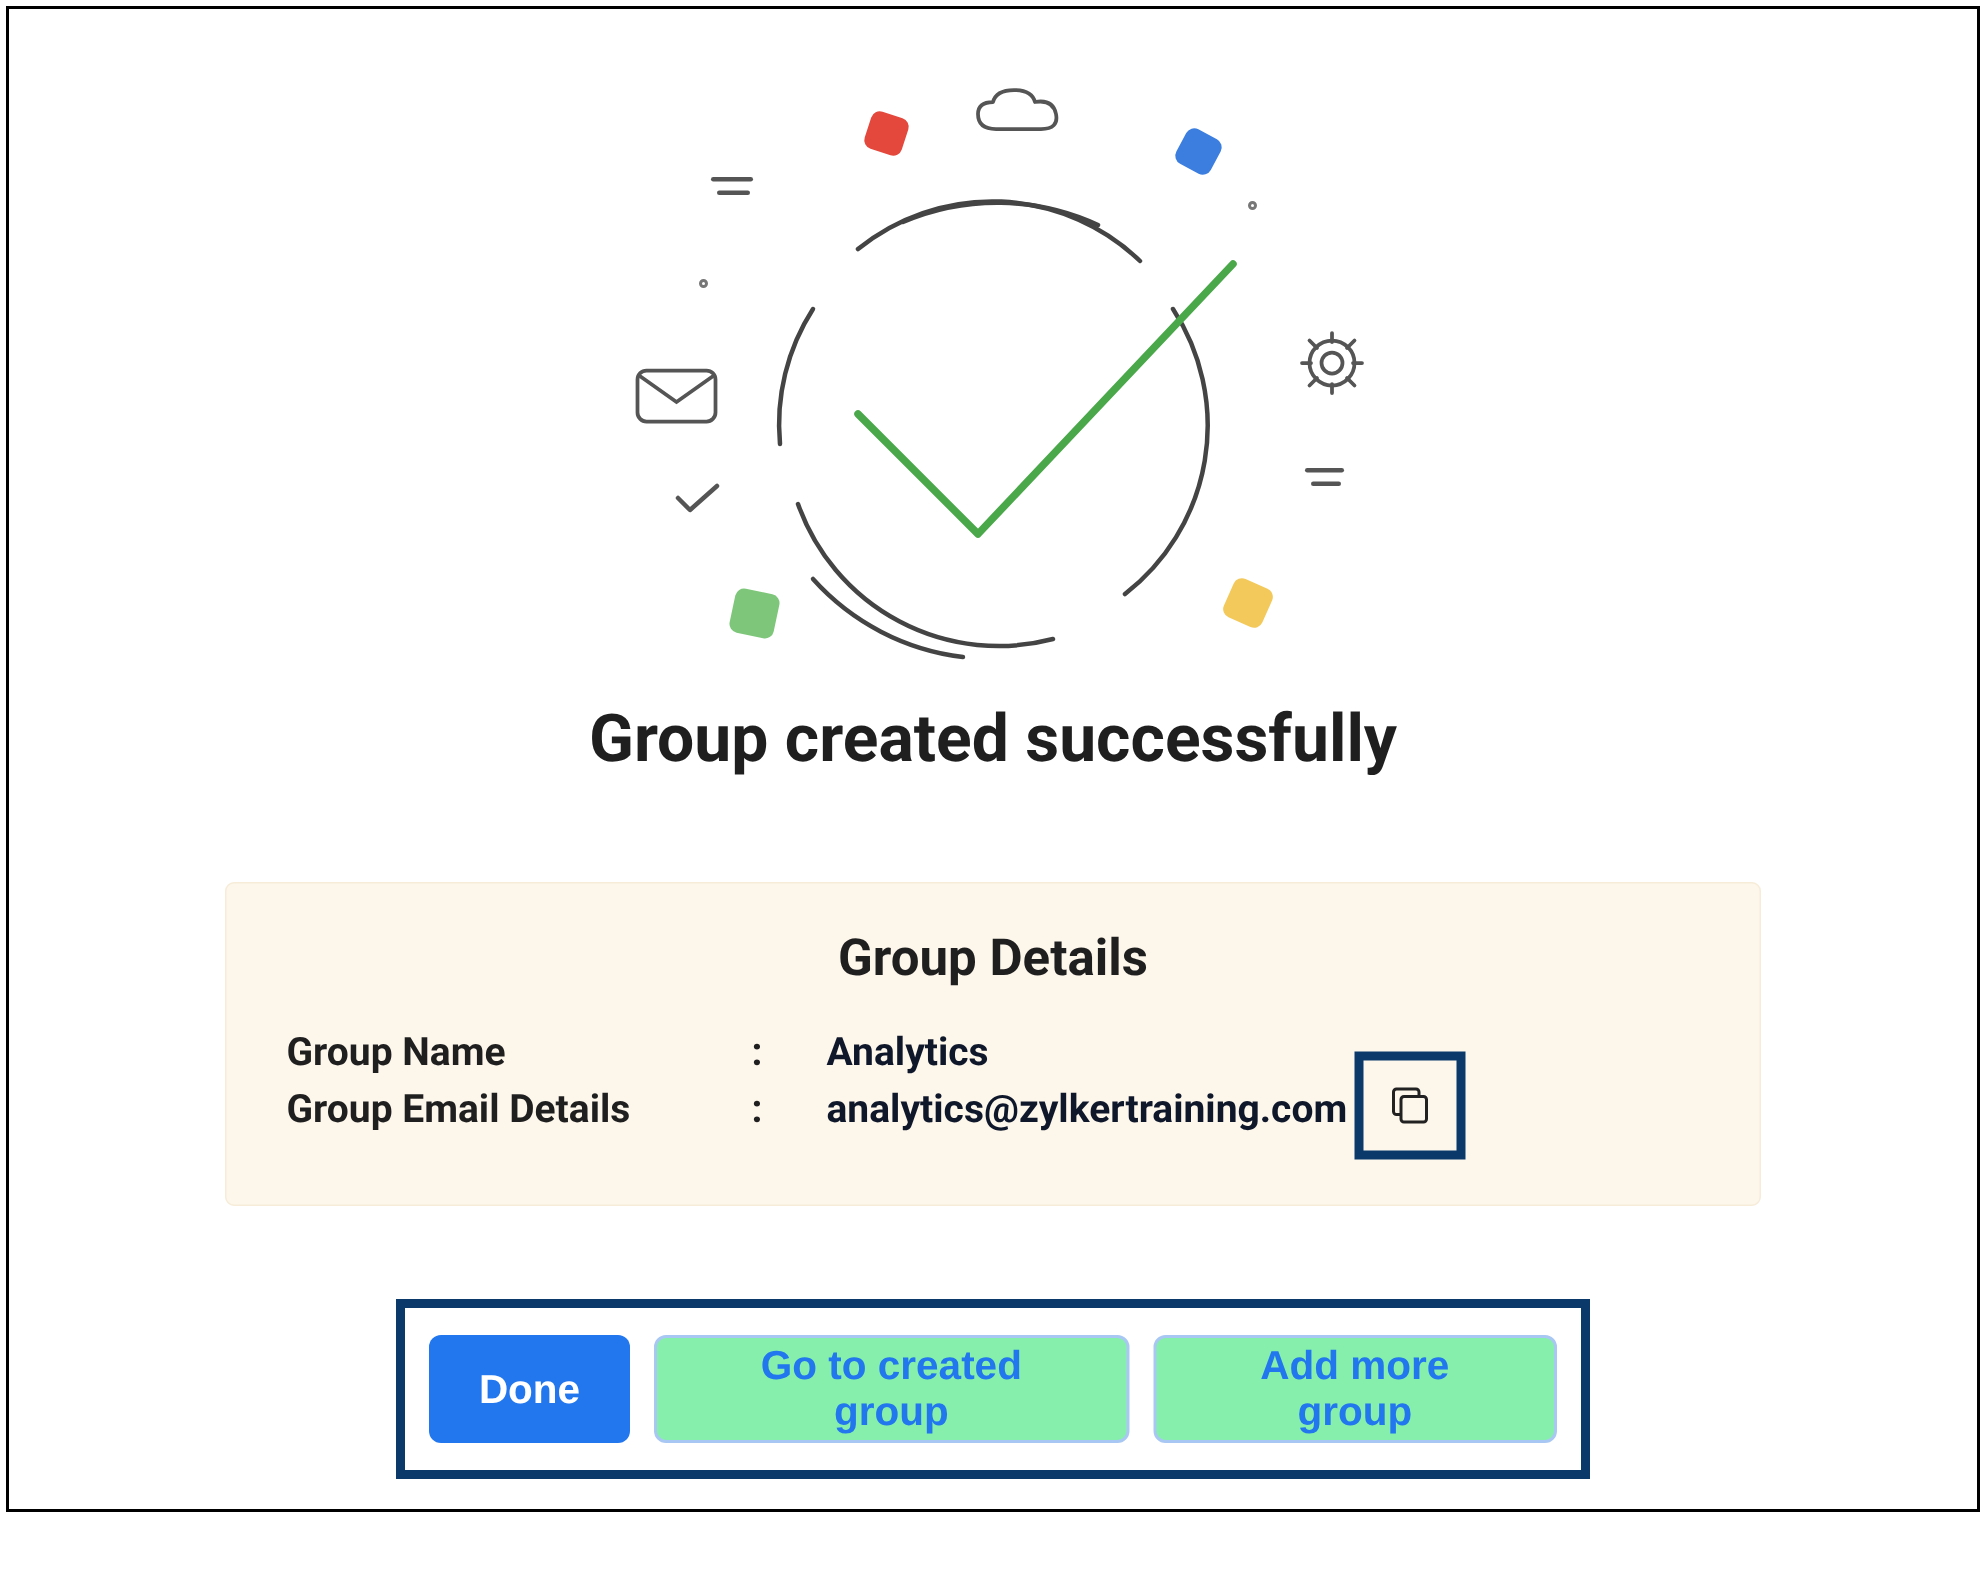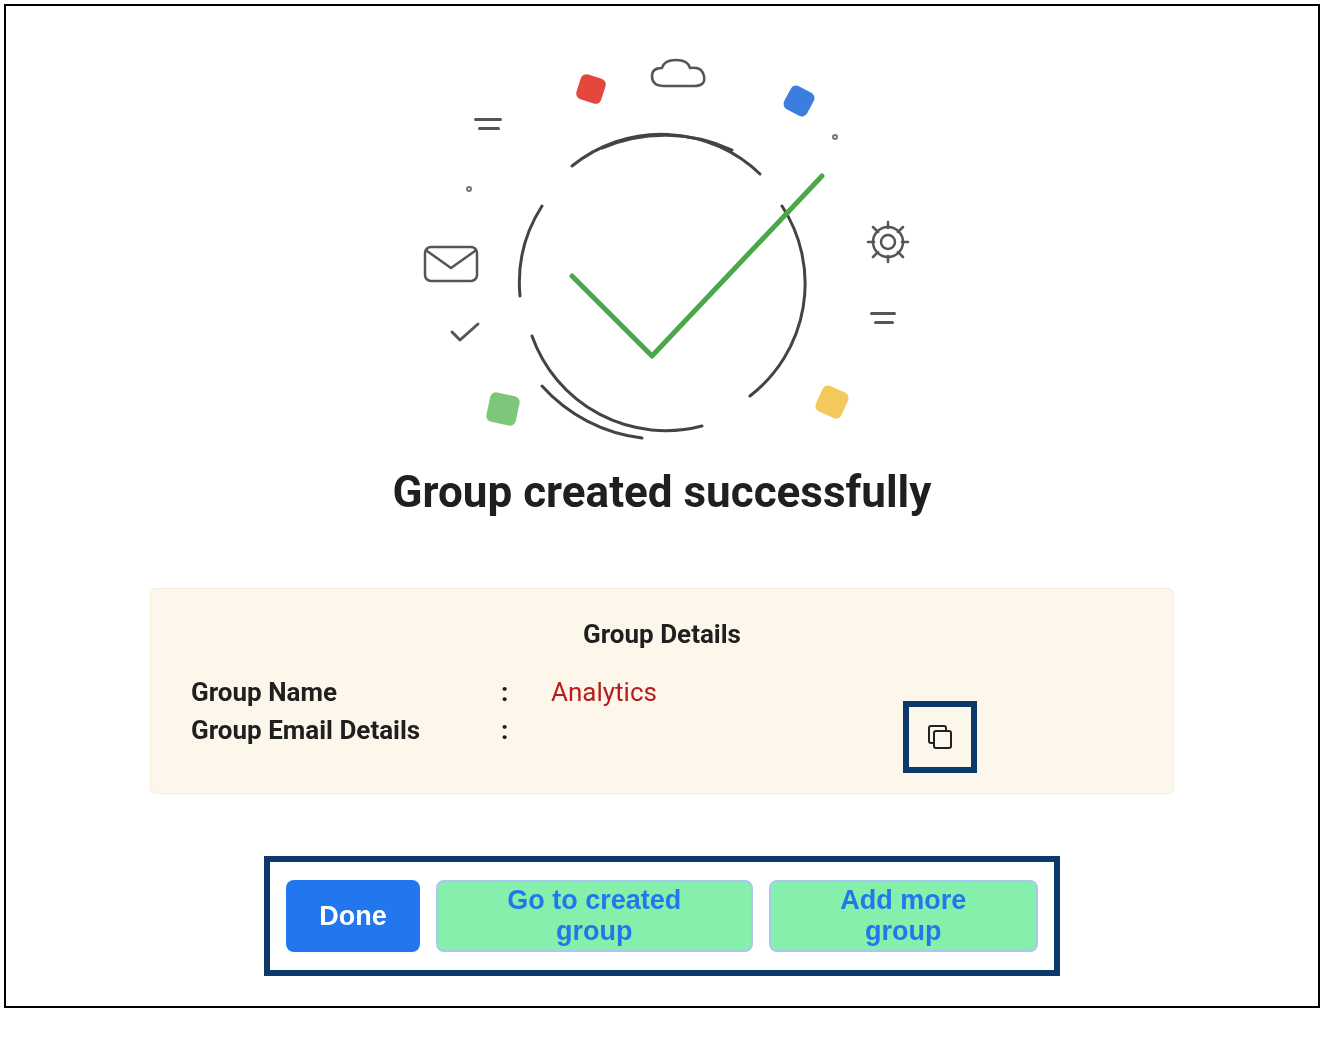--- a/index.html
+++ b/index.html
@@ -29,43 +29,43 @@
     width: 1024px;
     margin: 70px auto 0;
     background: #fdf6eb;
     border: 1px solid #f6ecd8;
     border-radius: 6px;
     padding: 30px 40px 40px;
     position: relative;
   }
   .details-title {
     text-align: center;
-    font-size: 26px;
+    font-size: 34px;
     font-weight: 700;
     color: #1f1f1f;
     margin-bottom: 28px;
   }
   .details-row {
     display: flex;
     align-items: flex-start;
     font-size: 26px;
     color: #1f1f1f;
     margin-bottom: 8px;
   }
   .details-label {
     width: 310px;
     font-weight: 700;
   }
   .details-colon {
     width: 50px;
     font-weight: 700;
   }
   .details-value {
-    font-weight: 400;
-    color: #b91c1c;
+    font-weight: 700;
+    color: #0f172a;
   }
   .copy-wrap {
     position: absolute;
     right: 196px;
     top: 112px;
     width: 74px;
     height: 72px;
     border: 6px solid #0b3a6a;
     display: flex;
     align-items: center;
@@ -195,20 +195,21 @@
 
     <div class="details-row">
       <div class="details-label">Group Name</div>
       <div class="details-colon">:</div>
       <div class="details-value">Analytics</div>
     </div>
 
     <div class="details-row">
       <div class="details-label">Group Email Details</div>
       <div class="details-colon">:</div>
+      <div class="details-value">analytics@zylkertraining.com</div>
     </div>
 
     <div class="copy-wrap">
       <div class="copy-btn">
         <svg width="30" height="30" viewBox="0 0 30 30">
           <rect x="4" y="4" width="17" height="17" rx="2" fill="none" stroke="#222" stroke-width="2"></rect>
           <rect x="9" y="9" width="17" height="17" rx="2" fill="#fdf6eb" stroke="#222" stroke-width="2"></rect>
         </svg>
       </div>
     </div>

